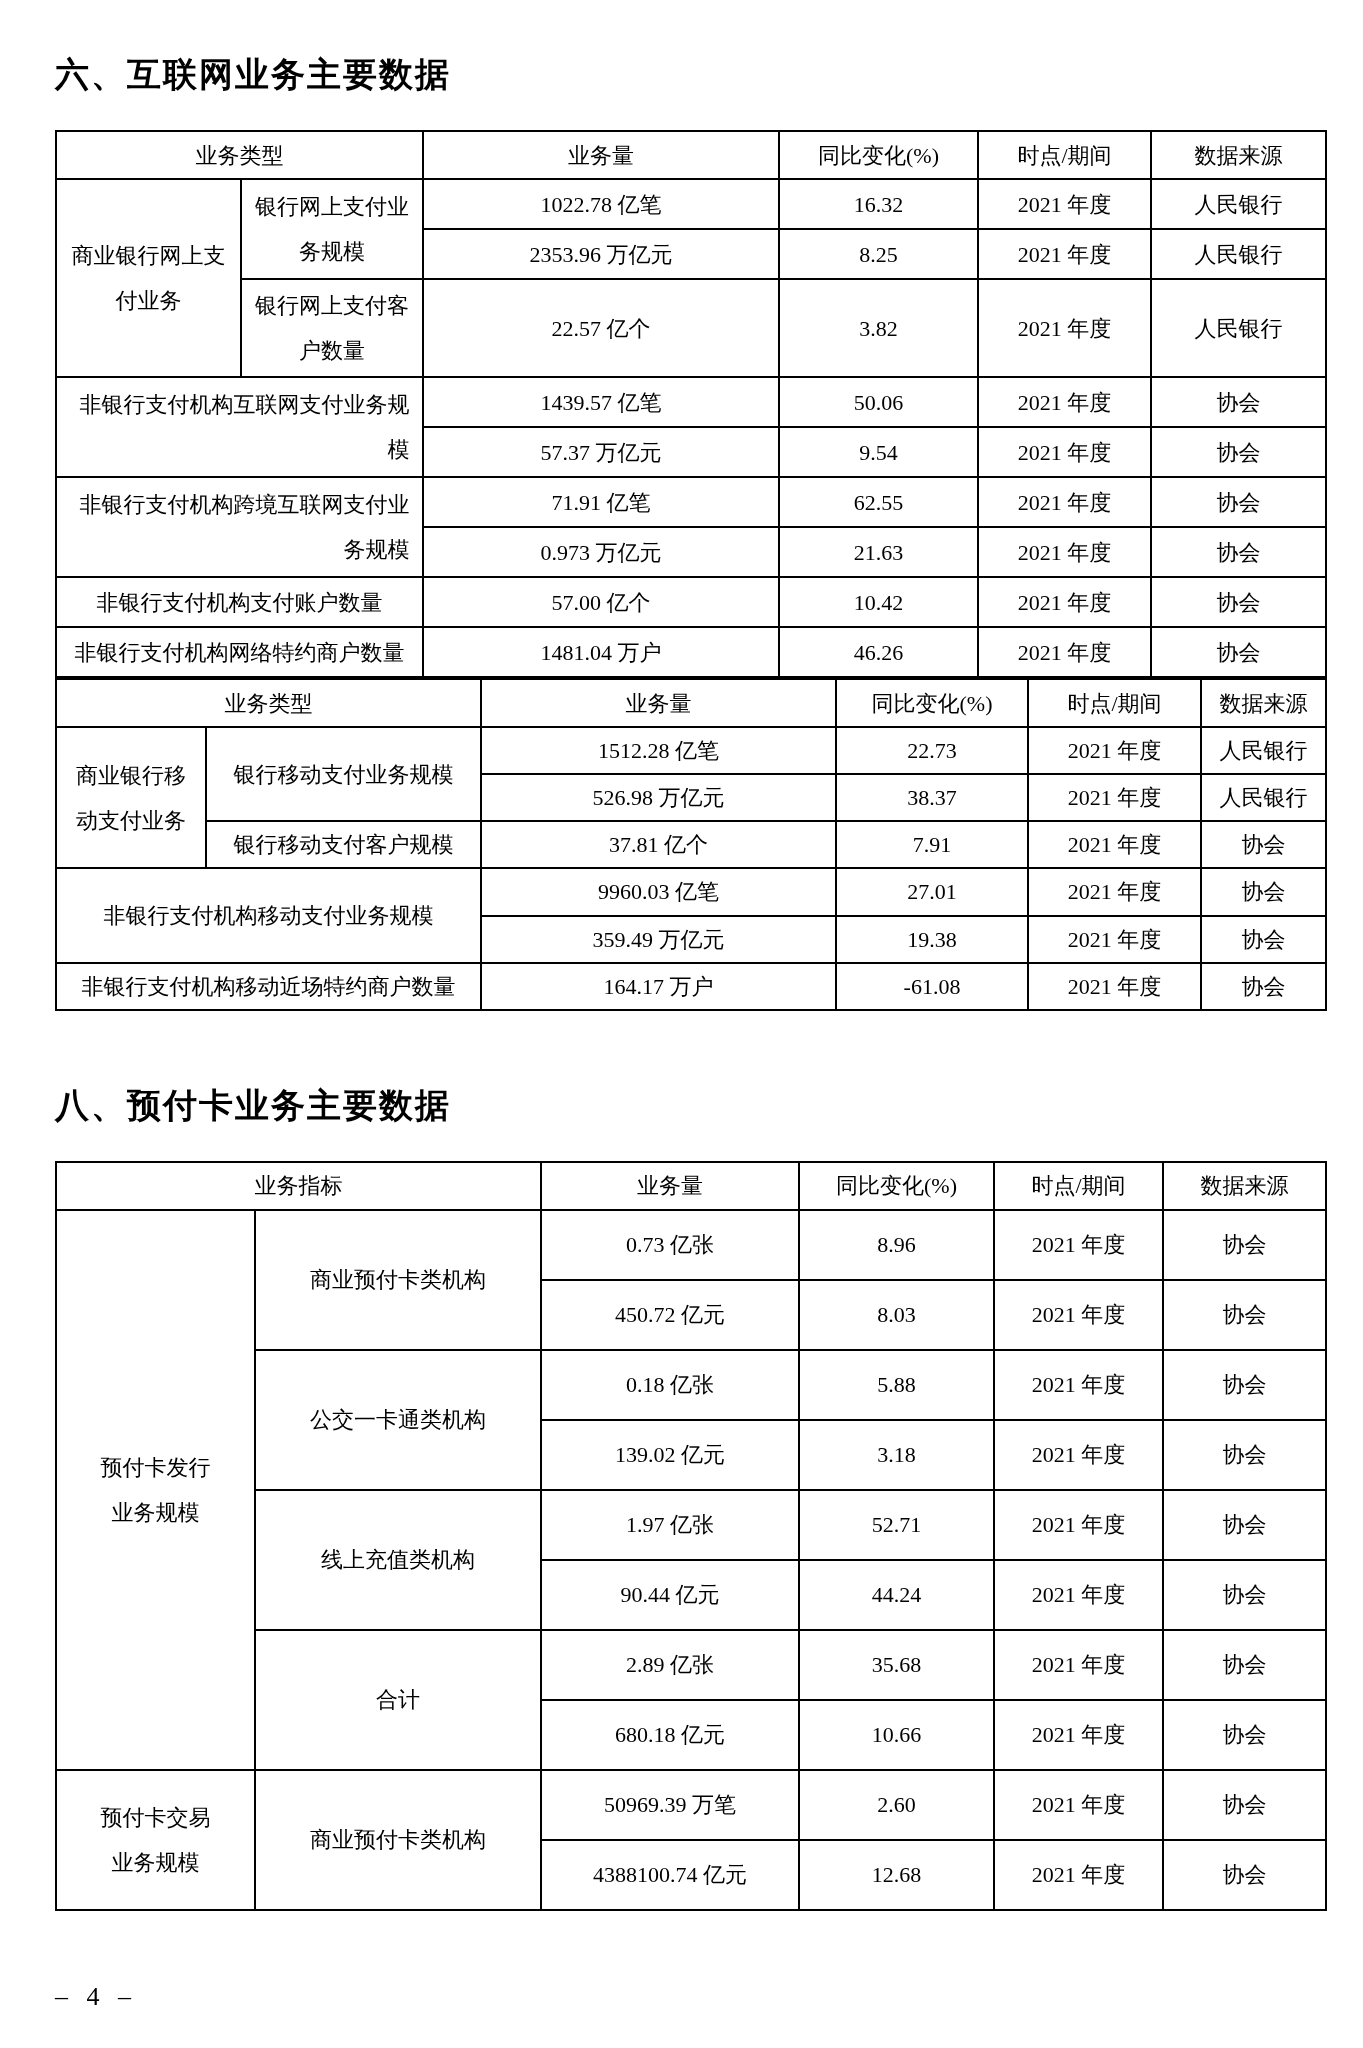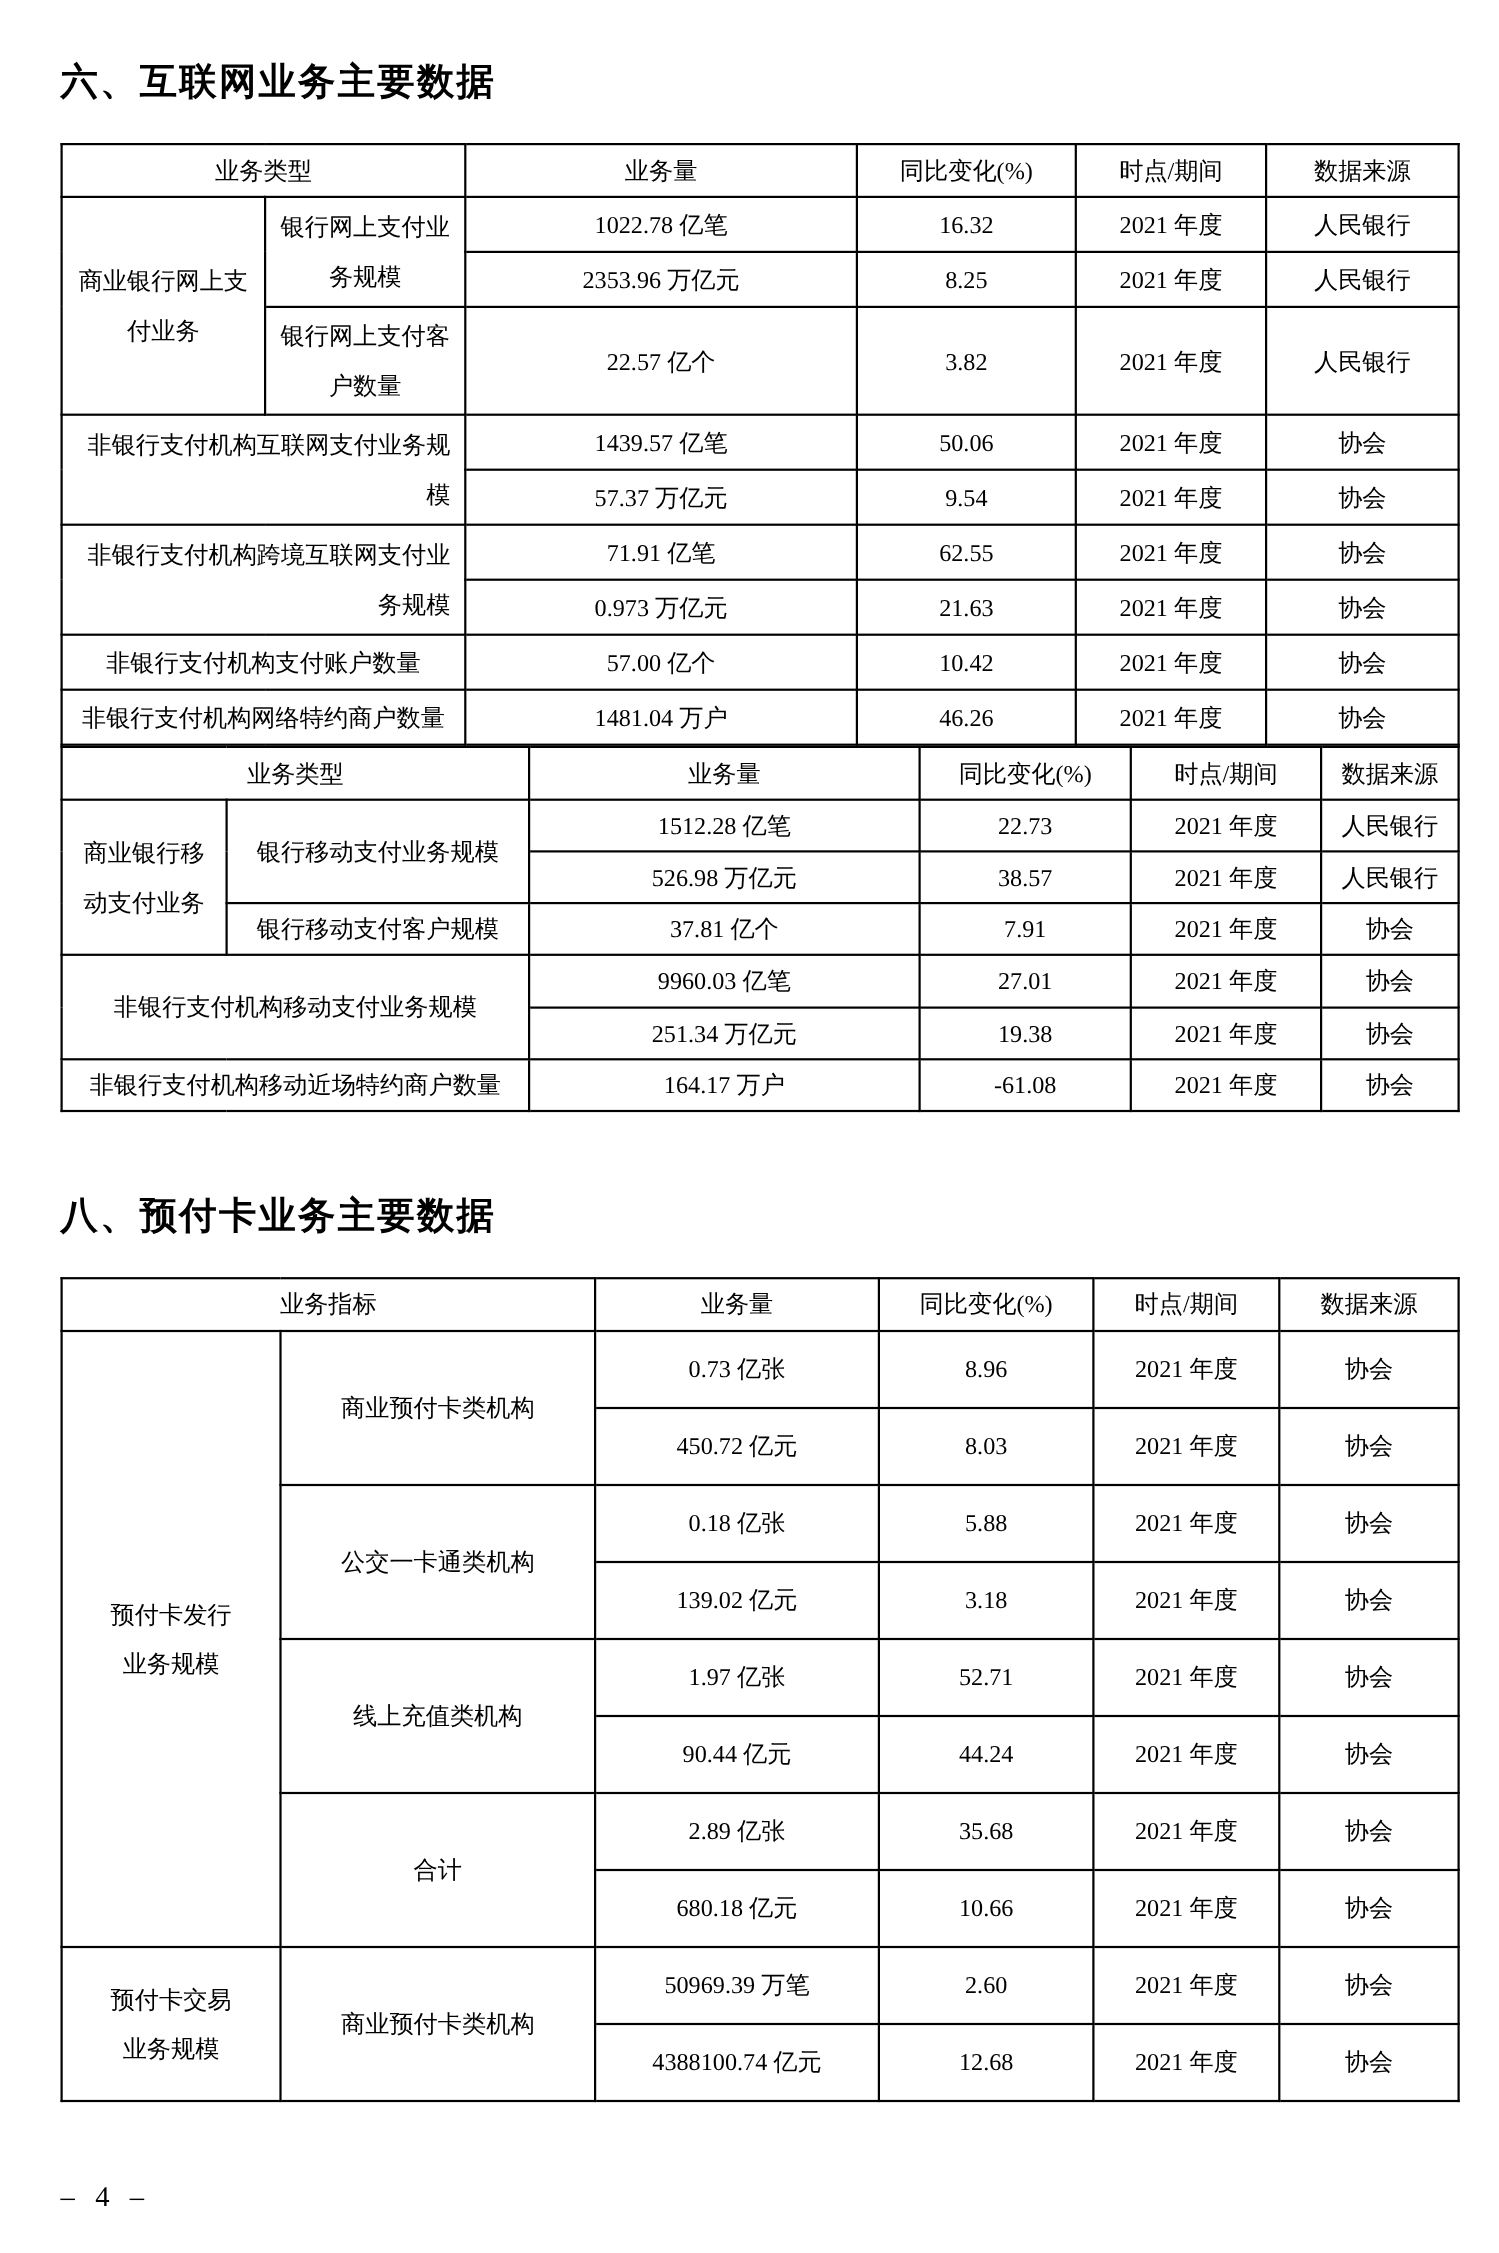--- a/index.html
+++ b/index.html
@@ -174,40 +174,40 @@
       <tr class="h44">
         <td rowspan="3"><span class="wrap w116">商业银行移动支付业务</span></td>
         <td rowspan="2">银行移动支付业务规模</td>
         <td>1512.28 亿笔</td>
         <td>22.73</td>
         <td>2021 年度</td>
         <td>人民银行</td>
       </tr>
       <tr class="h44">
         <td>526.98 万亿元</td>
-        <td>38.57</td>
+        <td>38.37</td>
         <td>2021 年度</td>
         <td>人民银行</td>
       </tr>
       <tr class="h44">
         <td>银行移动支付客户规模</td>
         <td>37.81 亿个</td>
         <td>7.91</td>
         <td>2021 年度</td>
         <td>协会</td>
       </tr>
       <tr class="h44">
         <td colspan="2" rowspan="2">非银行支付机构移动支付业务规模</td>
         <td>9960.03 亿笔</td>
         <td>27.01</td>
         <td>2021 年度</td>
         <td>协会</td>
       </tr>
       <tr class="h44">
-        <td>251.34 万亿元</td>
+        <td>359.49 万亿元</td>
         <td>19.38</td>
         <td>2021 年度</td>
         <td>协会</td>
       </tr>
       <tr class="h44">
         <td colspan="2">非银行支付机构移动近场特约商户数量</td>
         <td>164.17 万户</td>
         <td>-61.08</td>
         <td>2021 年度</td>
         <td>协会</td>

